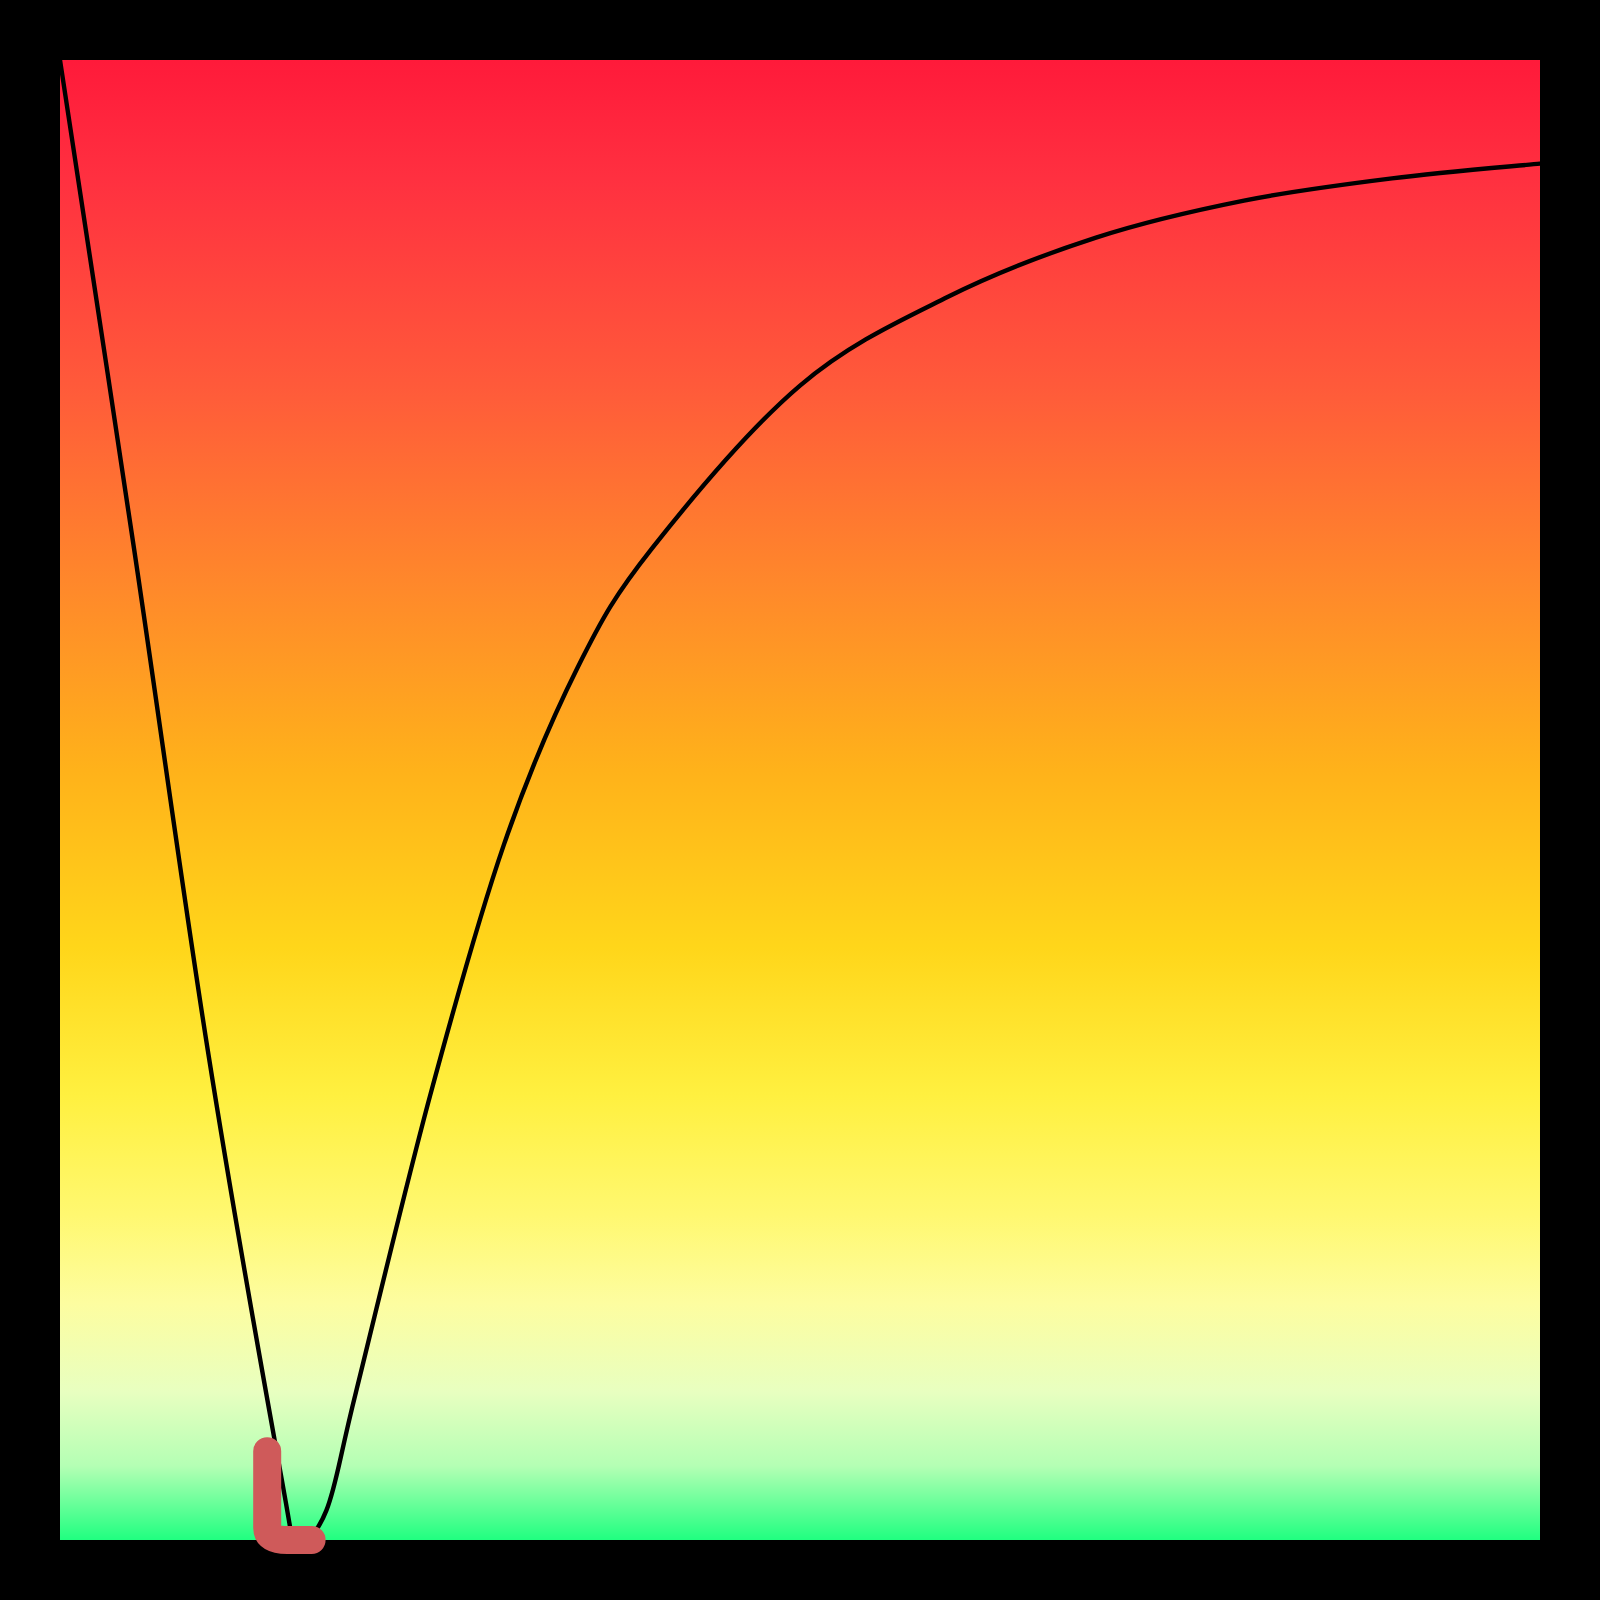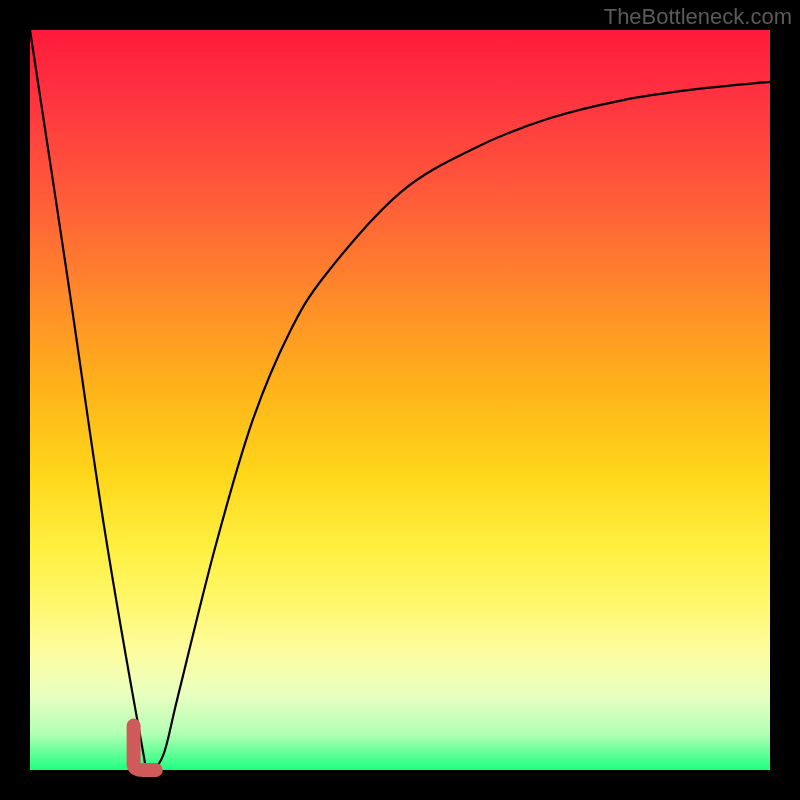--- a/index.html
+++ b/index.html
@@ -68,14 +68,13 @@
 
     <svg class="curve" viewBox="0 0 740 740">
 
       <path id="curve-path" fill="none" stroke="#000000" stroke-width="2.2" stroke-linecap="round" stroke-linejoin="round" d="M 0 0 C 6.166666666666667 40.699999999999996, 24.666666666666664 161.56666666666666, 37 244.2 C 49.333333333333336 326.8333333333333, 61.666666666666664 418.09999999999997, 74 495.79999999999995 C 86.33333333333333 573.5, 103.6 669.6999999999999, 111 710.4 C 118.4 751.1, 114.7 737.5333333333333, 118.4 740 C 122.10000000000001 742.4666666666667, 128.26666666666665 737.5333333333334, 133.2 725.2 C 138.13333333333333 712.8666666666667, 139.36666666666667 700.5333333333333, 148 666 C 156.63333333333333 631.4666666666667, 172.66666666666666 563.6333333333333, 185 518 C 197.33333333333334 472.3666666666667, 209.66666666666666 427.9666666666667, 222 392.20000000000005 C 234.33333333333334 356.4333333333334, 246.66666666666666 328.0666666666667, 259 303.40000000000003 C 271.3333333333333 278.73333333333335, 277.5 267.6333333333333, 296 244.2 C 314.5 220.76666666666665, 345.3333333333333 183.76666666666662, 370 162.79999999999995 C 394.6666666666667 141.8333333333333, 419.3333333333333 130.73333333333332, 444 118.39999999999998 C 468.6666666666667 106.06666666666665, 493.3333333333333 96.81666666666662, 518 88.79999999999995 C 542.6666666666666 80.78333333333329, 567.3333333333334 75.23333333333329, 592 70.29999999999995 C 616.6666666666666 65.36666666666662, 641.3333333333334 62.28333333333327, 666 59.19999999999993 C 690.6666666666666 56.116666666666596, 727.6666666666666 53.03333333333328, 740 51.799999999999955"></path>
 
       <path id="marker-path" fill="none" stroke="#cf5a5a" stroke-width="14" stroke-linecap="round" stroke-linejoin="round" d="M 103.60000000000001 695.6 L 103.60000000000001 734 Q 103.60000000000001 740 113.60000000000001 740 L 125.80000000000001 740"></path>
     </svg>
 
   </div>
 
-  <div class="watermark">TheBottleneck.com</div>
 </div>
 
 </body></html>

